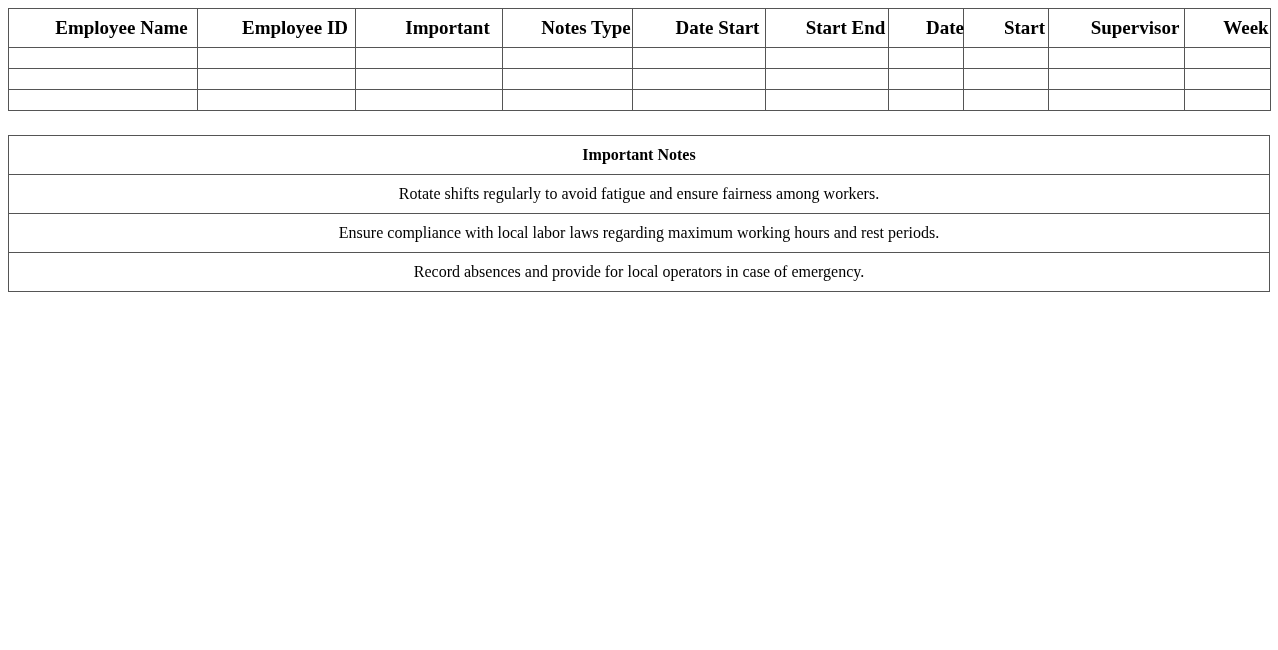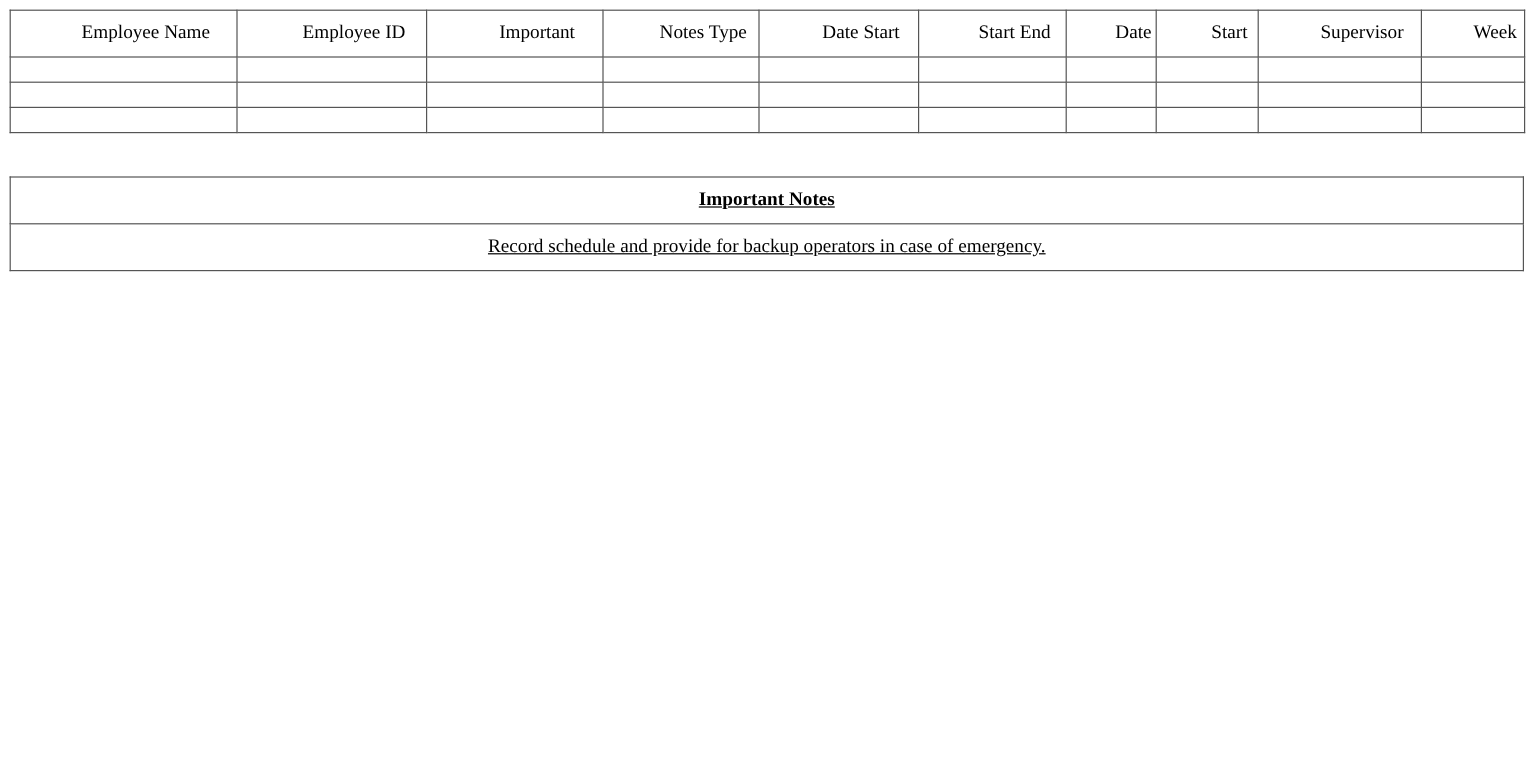--- a/index.html
+++ b/index.html
@@ -27,30 +27,29 @@
       table-layout: fixed;
     }
     table.schedule th,
     table.schedule td {
       border: 1px solid #555555;
       padding: 0;
       text-align: center;
     }
     table.schedule th {
       height: 38px;
-      font-weight: normal;
-      font-size: 16px;
+      font-weight: bold;
+      font-size: 19px;
       padding-left: 37px;
     }
     table.schedule td {
       height: 20px;
     }
     table.notes {
-      margin-top: 36px;
-      text-decoration: underline;
+      margin-top: 24px;
     }
     table.notes th,
     table.notes td {
       border: 1px solid #555555;
       padding: 0;
       height: 38px;
       text-align: center;
       font-size: 16px;
     }
     table.notes th {
@@ -129,17 +128,23 @@
   </table>
 
   <table class="notes">
     <thead>
       <tr>
         <th>Important Notes</th>
       </tr>
     </thead>
     <tbody>
       <tr>
-        <td>Record schedule and provide for backup operators in case of emergency.</td>
+        <td>Rotate shifts regularly to avoid fatigue and ensure fairness among workers.</td>
+      </tr>
+      <tr>
+        <td>Ensure compliance with local labor laws regarding maximum working hours and rest periods.</td>
+      </tr>
+      <tr>
+        <td>Record absences and provide for local operators in case of emergency.</td>
       </tr>
     </tbody>
   </table>
 </div>
 
 </body></html>

